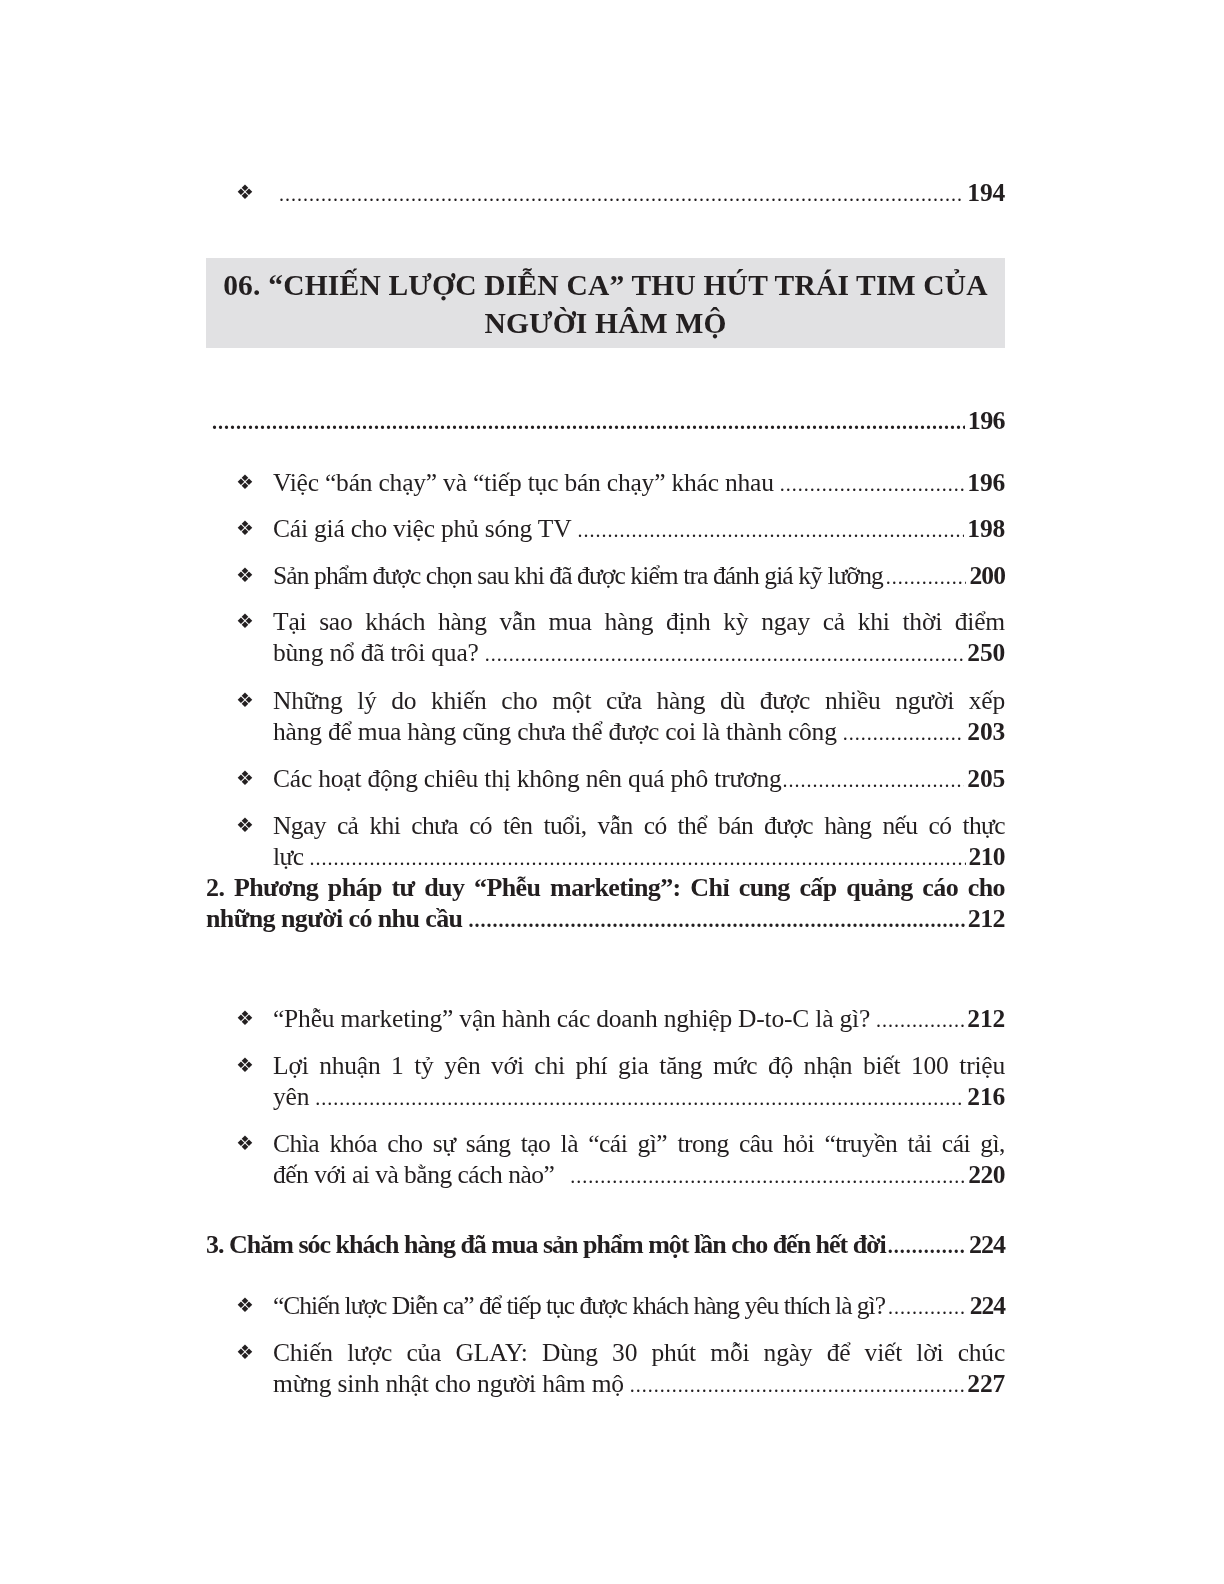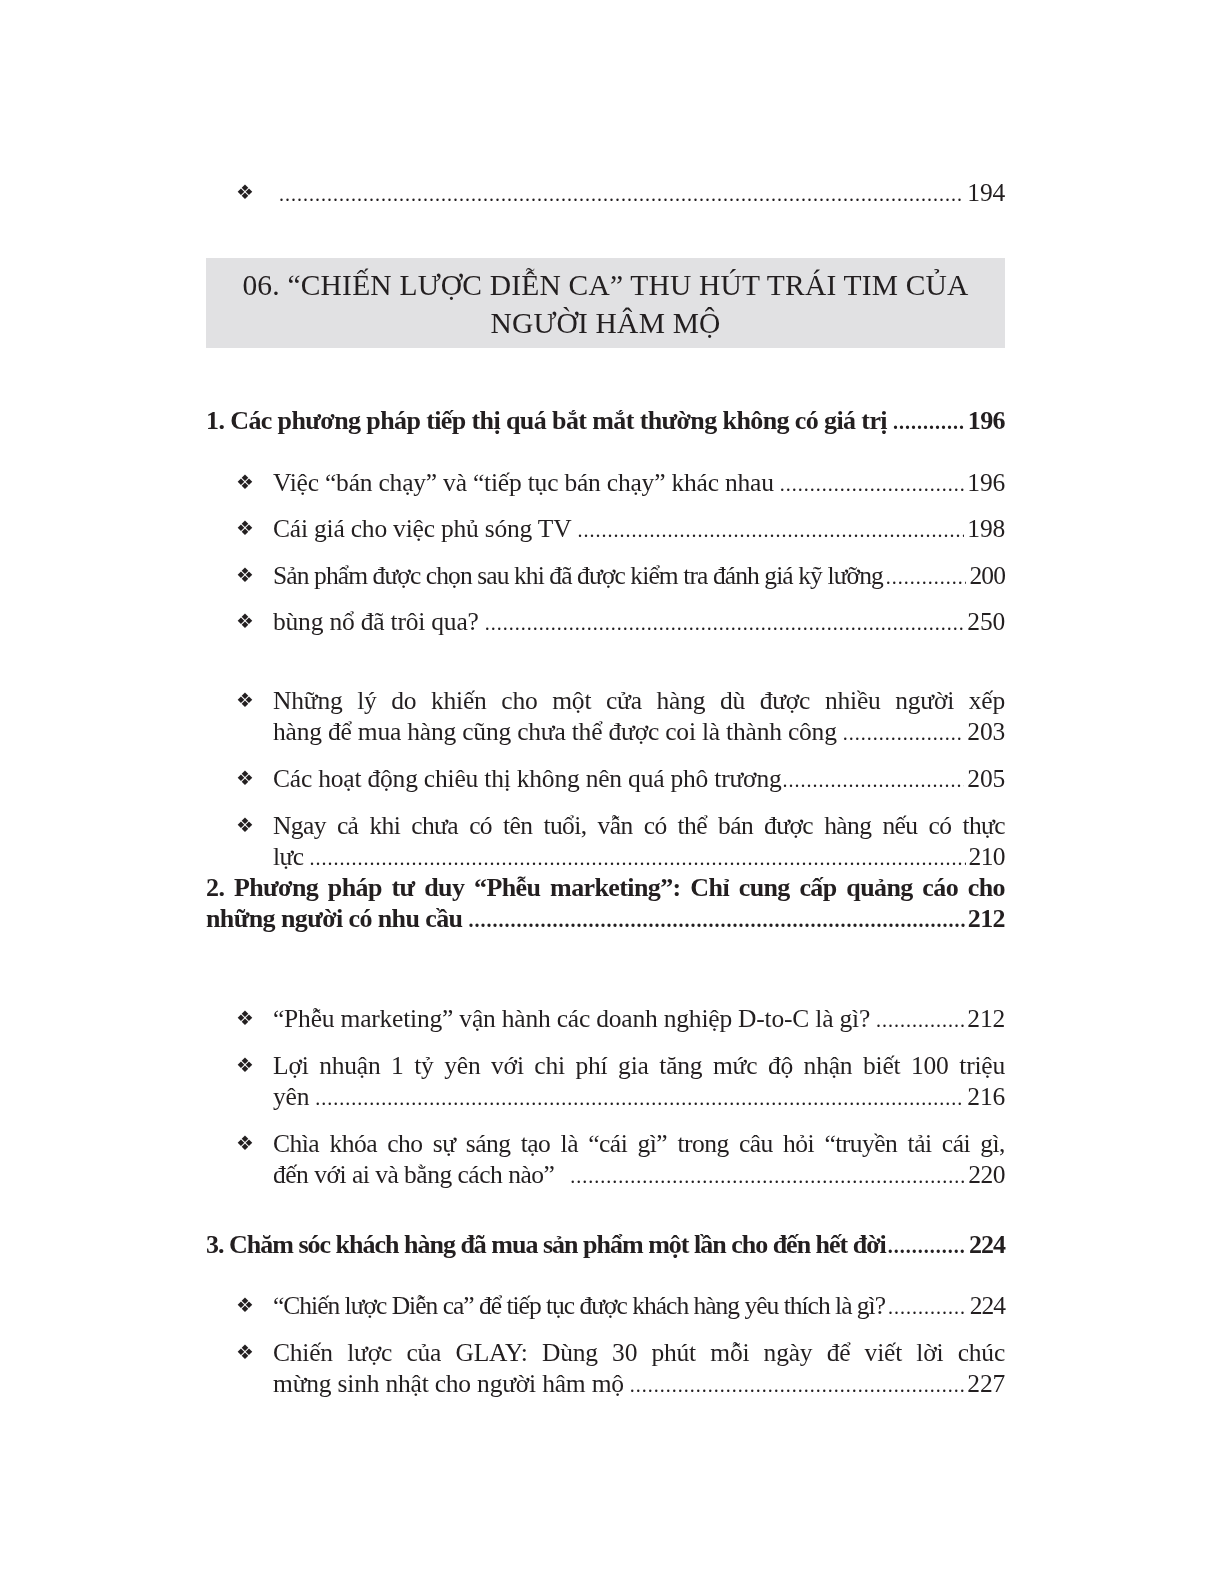--- a/index.html
+++ b/index.html
@@ -50,41 +50,41 @@
     .row .dots {
       flex: 1 1 auto;
       overflow: hidden;
       margin: 0 3px 0 6px;
       letter-spacing: 1px;
       font-size: 20px;
     }
     .row .dots::before {
       content: "....................................................................................................................................................................................................................";
     }
-    .row .pg { flex: 0 0 auto; }
+    .row .pg { flex: 0 0 auto; font-weight: bold; }
     .first-line {
       display: block;
       text-align: justify;
       text-align-last: justify;
       white-space: nowrap;
     }
     .entry.section {
       font-weight: bold;
       font-size: 26px;
       letter-spacing: -0.6px;
     }
     .banner {
       position: absolute;
       left: 206px;
       top: 258px;
       width: 799px;
       height: 90px;
       background: #e1e1e3;
       text-align: center;
-      font-weight: normal;
+      font-weight: bold;
       font-size: 29.5px;
       line-height: 38px;
       padding-top: 8px;
       box-sizing: border-box;
       color: #231f20;
       letter-spacing: 0.2px;
     }
   </style>
 </head>
 <body>
@@ -94,21 +94,20 @@
   <div class="entry sub" style="top:177px;">
     <span class="bullet">❖</span>
     <div class="row">
       <span class="dots"></span>
       <span class="pg">194</span>
     </div>
   </div>
 
   <div class="entry section" style="top:405px;">
     <div class="row">
-      <span class="txt">1. Các phương pháp tiếp thị quá bắt mắt thường không có giá trị</span>
       <span class="dots"></span>
       <span class="pg">196</span>
     </div>
   </div>
 
   <div class="entry sub" style="top:467px;">
     <span class="bullet">❖</span>
     <div class="row">
       <span class="txt">Việc “bán chạy” và “tiếp tục bán chạy” khác nhau</span>
       <span class="dots"></span>
@@ -129,20 +128,21 @@
     <span class="bullet">❖</span>
     <div class="row">
       <span class="txt">Sản phẩm được chọn sau khi đã được kiểm tra đánh giá kỹ lưỡng</span>
       <span class="dots" style="margin-left:3px;"></span>
       <span class="pg">200</span>
     </div>
   </div>
 
   <div class="entry sub" style="top:606px;">
     <span class="bullet">❖</span>
+    <span class="first-line">Tại sao khách hàng vẫn mua hàng định kỳ ngay cả khi thời điểm</span>
     <div class="row">
       <span class="txt">bùng nổ đã trôi qua?</span>
       <span class="dots"></span>
       <span class="pg">250</span>
     </div>
   </div>
 
   <div class="entry sub" style="top:685px;">
     <span class="bullet">❖</span>
     <span class="first-line">Những lý do khiến cho một cửa hàng dù được nhiều người xếp</span>

